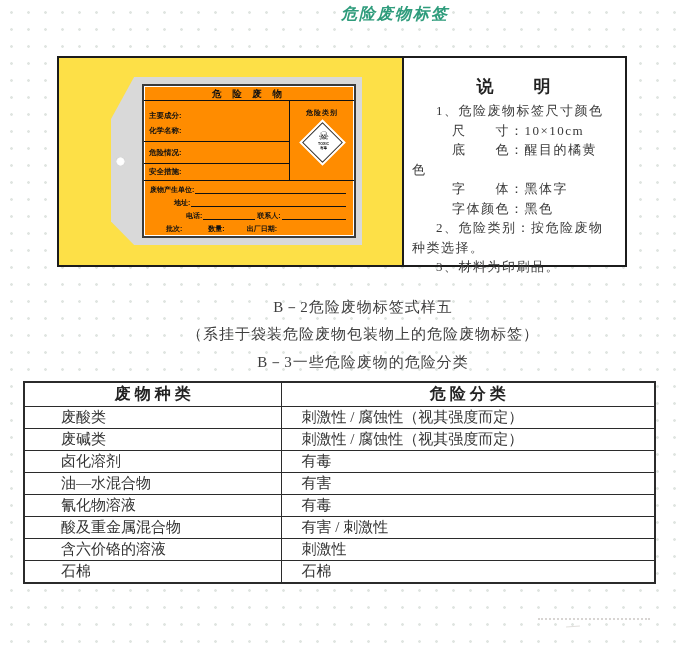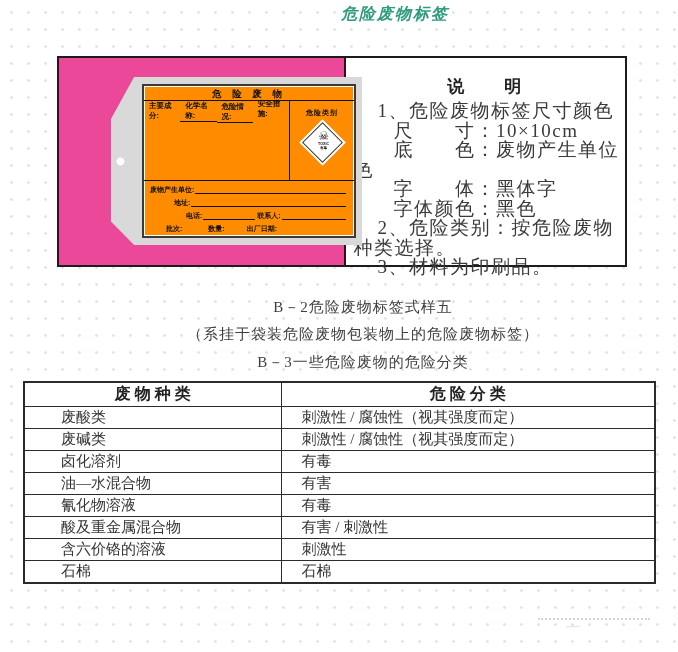--- a/index.html
+++ b/index.html
@@ -15,58 +15,58 @@
   
   .page-title{
     position:absolute;top:4px;left:8px;width:100%;text-align:center;
     font-size:16px;font-weight:bold;font-style:italic;color:#2f9c7c;letter-spacing:2px;margin-left:48px;
   }
   
   .figure-box{
     position:absolute;left:57px;top:56px;width:570px;height:211px;
     background:#fff;border:2px solid #1c1c1c;box-sizing:border-box;display:flex;
   }
-  .label-cell{width:345px;border-right:2px solid #1c1c1c;box-sizing:border-box;position:relative;background:#ec4899;}
+  .label-cell{width:345px;border-right:2px solid #1c1c1c;box-sizing:border-box;position:relative;background:#fde047;}
   
   .tag{
     position:absolute;left:52px;top:19px;width:251px;height:168px;background:#d9d9d9;
     clip-path:polygon(9.2% 0,100% 0,100% 100%,9.2% 100%,0 86%,0 25%);
     filter:drop-shadow(2px 2px 1px rgba(0,0,0,.25));
   }
   .hole{position:absolute;left:5px;top:80px;width:9px;height:9px;border-radius:50%;background:#fff;box-shadow:inset 0 0 1px #9a9a9a;}
   
   .olabel{
     position:absolute;left:31px;top:7px;width:214px;height:154px;box-sizing:border-box;
     background:#ff8c00;border:2px solid #3a3a3a;box-shadow:inset 0 0 0 1px #ffffff;
     font-family:"Liberation Sans","DejaVu Sans",sans-serif;color:#111;
   }
   .olabel-header{height:14px;line-height:15px;text-align:center;font-size:9.5px;font-weight:bold;letter-spacing:4px;border-bottom:1px solid #111;}
   .olabel-mid{display:flex;height:79px;border-bottom:1px solid #111;}
-  .olabel-fields{width:146px;border-right:1px solid #111;box-sizing:border-box;display:flex;flex-direction:row;}
+  .olabel-fields{width:146px;border-right:1px solid #111;box-sizing:border-box;display:flex;flex-direction:column;}
   .fcell{font-size:7.5px;font-weight:bold;padding-left:5px;display:flex;align-items:center;box-sizing:border-box;}
   .f0{height:20px;align-items:flex-end;}
   .f1{height:21px;border-bottom:1px solid #111;}
   .f2{height:22px;border-bottom:1px solid #111;}
   .f3{height:15px;}
   .olabel-class{flex:1;text-align:center;}
   .class-title{margin-top:7px;font-size:7px;font-weight:bold;letter-spacing:1px;}
   .diamond-wrap{width:40px;height:40px;margin:4px auto 0;position:relative;}
   .diamond{position:absolute;left:6px;top:6px;width:27px;height:27px;background:#fff;border:1px solid #222;outline:2px solid #fff;transform:rotate(45deg);}
   .dinner{transform:rotate(-45deg);width:37px;margin-left:-6px;margin-top:1px;text-align:center;line-height:1;}
   .skull{font-family:"DejaVu Sans",sans-serif;font-size:12px;color:#111;display:block;}
   .toxic-en,.toxic-cn{display:block;font-size:4px;transform:scale(.9);font-weight:bold;color:#111;}
   .olabel-footer{height:55px;padding:1px 6px 0;box-sizing:border-box;}
   .frow{display:flex;align-items:flex-end;height:13px;font-size:7px;font-weight:bold;line-height:11px;}
   .flabel{white-space:nowrap;}
   .fline{flex:1 1 auto;border-bottom:1px solid #111;height:9px;margin:0 2px 1px 1px;}
   .fline.fixed{flex:0 0 auto;}
   
   .notes-cell{flex:1;padding:15px 6px;box-sizing:border-box;color:#3a3a3a;}
   .notes-title{text-align:center;font-size:17px;font-weight:bold;letter-spacing:2px;margin:2px 0 3px;color:#222;}
-  .note-line{font-size:19px;line-height:19.5px;letter-spacing:1.5px;white-space:nowrap;}
+  .note-line{font-size:13px;line-height:19.5px;letter-spacing:1.5px;white-space:nowrap;}
   .ind0{padding-left:2px;}
   .ind2{padding-left:26px;}
   .ind3{padding-left:42px;}
   
   .caption{position:absolute;left:0;width:100%;text-align:center;font-size:15px;color:#3e3e3e;letter-spacing:1px;margin-left:24px;}
   .cap1{top:298px;}
   .cap2{top:325px;}
   .cap3{top:353px;}
   
   .cls-table{
@@ -139,21 +139,21 @@
               </div>
             </div>
         </div>
       </div>
     </div>
     <div class="notes-cell">
       <div class="notes-title">说　　明</div>
       <div id="notes-lines">
           <div class="note-line ind2">1、危险废物标签尺寸颜色</div>
           <div class="note-line ind3">尺　　寸：10×10cm</div>
-          <div class="note-line ind3">底　　色：废物产生单位</div>
+          <div class="note-line ind3">底　　色：醒目的橘黄</div>
           <div class="note-line ind0">色</div>
           <div class="note-line ind3">字　　体：黑体字</div>
           <div class="note-line ind3">字体颜色：黑色</div>
           <div class="note-line ind2">2、危险类别：按危险废物</div>
           <div class="note-line ind0">种类选择。</div>
           <div class="note-line ind2">3、材料为印刷品。</div>
         </div>
     </div>
   </div>
 

